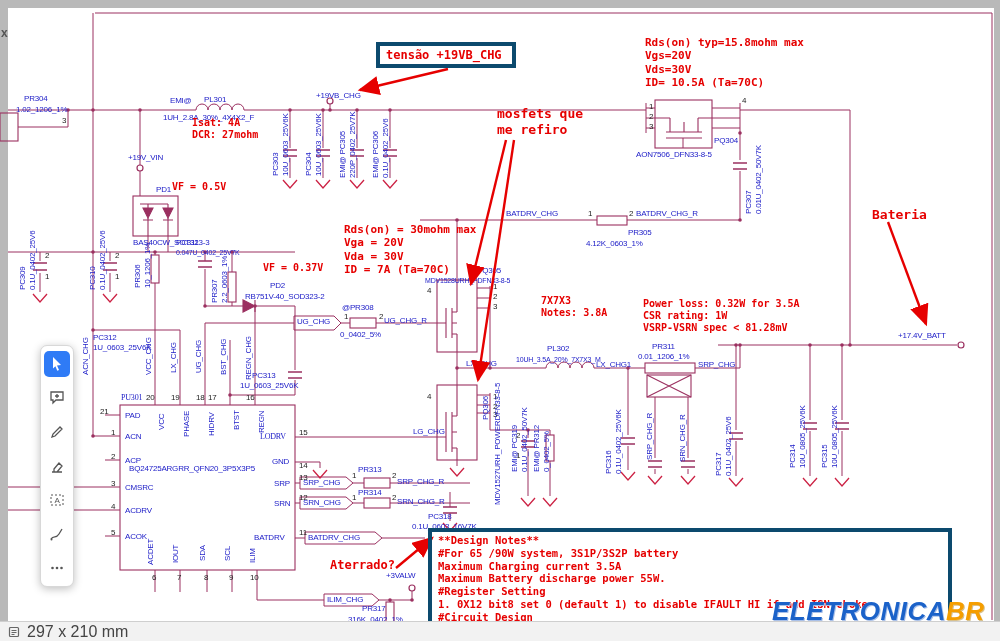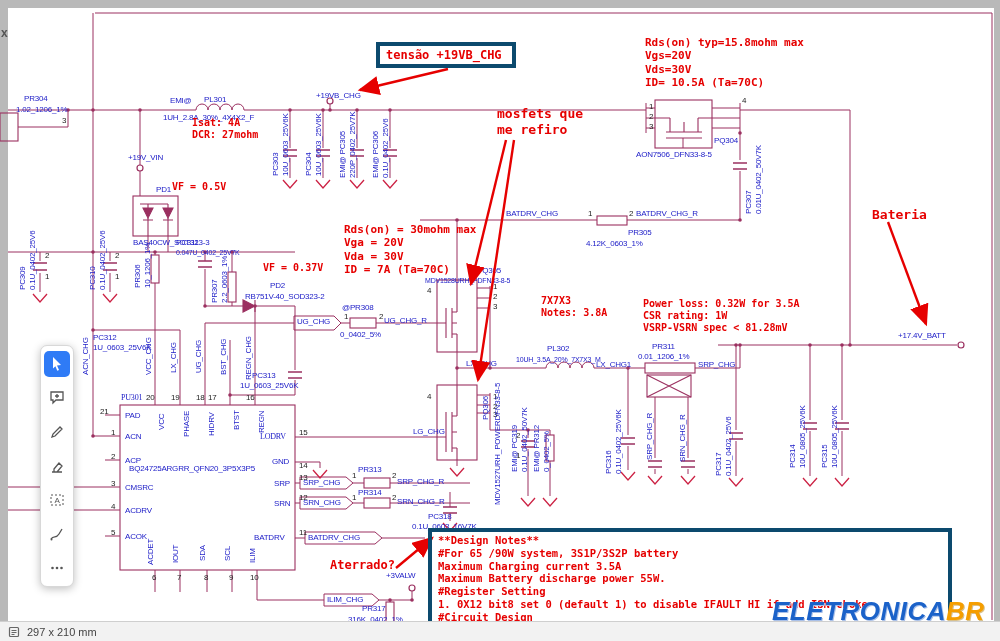--- a/index.html
+++ b/index.html
@@ -9,21 +9,21 @@
   svg.layer{position:absolute;left:0;top:0;pointer-events:none}
   .lbl{position:absolute;font-size:8px;line-height:10px;color:#2020c8;white-space:pre;letter-spacing:-0.2px}
   .lbl.n{color:#222222}
   .lbl.vert{transform-origin:0 0;transform:rotate(-90deg)}
   .note{position:absolute;color:#e60000;font-family:"DejaVu Sans Mono",monospace;font-weight:bold;white-space:pre;line-height:1.22}
   .note.box{border:4px solid #0c4a6e;padding:2px 6px;background:rgba(255,255,255,0)}
   .toolbar{position:absolute;left:40px;top:345px;width:34px;background:#ffffff;border:1px solid #d8d8d8;border-radius:7px;box-shadow:0 2px 8px rgba(0,0,0,.25);padding:5px 0;display:flex;flex-direction:column;align-items:center;gap:8px;z-index:30}
   .tool{width:26px;height:26px;border:none;background:transparent;border-radius:5px;display:flex;align-items:center;justify-content:center;cursor:pointer}
   .tool.active{background:#2f7bf6}
   .statusbar{position:absolute;left:0;bottom:0;width:1000px;height:20px;background:#f2f2f2;border-top:1px solid #cfcfcf;display:flex;align-items:center;padding-left:8px;gap:7px;z-index:40}
-  .statusbar span{font-size:11px;color:#444444}
+  .statusbar span{font-size:16px;color:#444444}
   .watermark{position:absolute;left:772px;top:596px;z-index:35;pointer-events:none}
   .brand{font-style:italic;font-weight:900;font-size:26px;letter-spacing:.5px;color:#1b62c9;text-shadow:1px 1px 0 #a9c0e8}
   .brand-br{color:#f59e00;text-shadow:1px 1px 0 #d9c08a}
   .wm-url{position:absolute;left:84px;top:30px;font-size:10px;font-style:normal;font-weight:normal;color:#94a3b5;text-shadow:none;z-index:45}
   .close-x{position:absolute;left:1px;top:26px;font-size:12px;font-weight:bold;color:#555;cursor:pointer;z-index:50}
 </style>
 </head>
 <body>
 
 <div class="page"></div>

